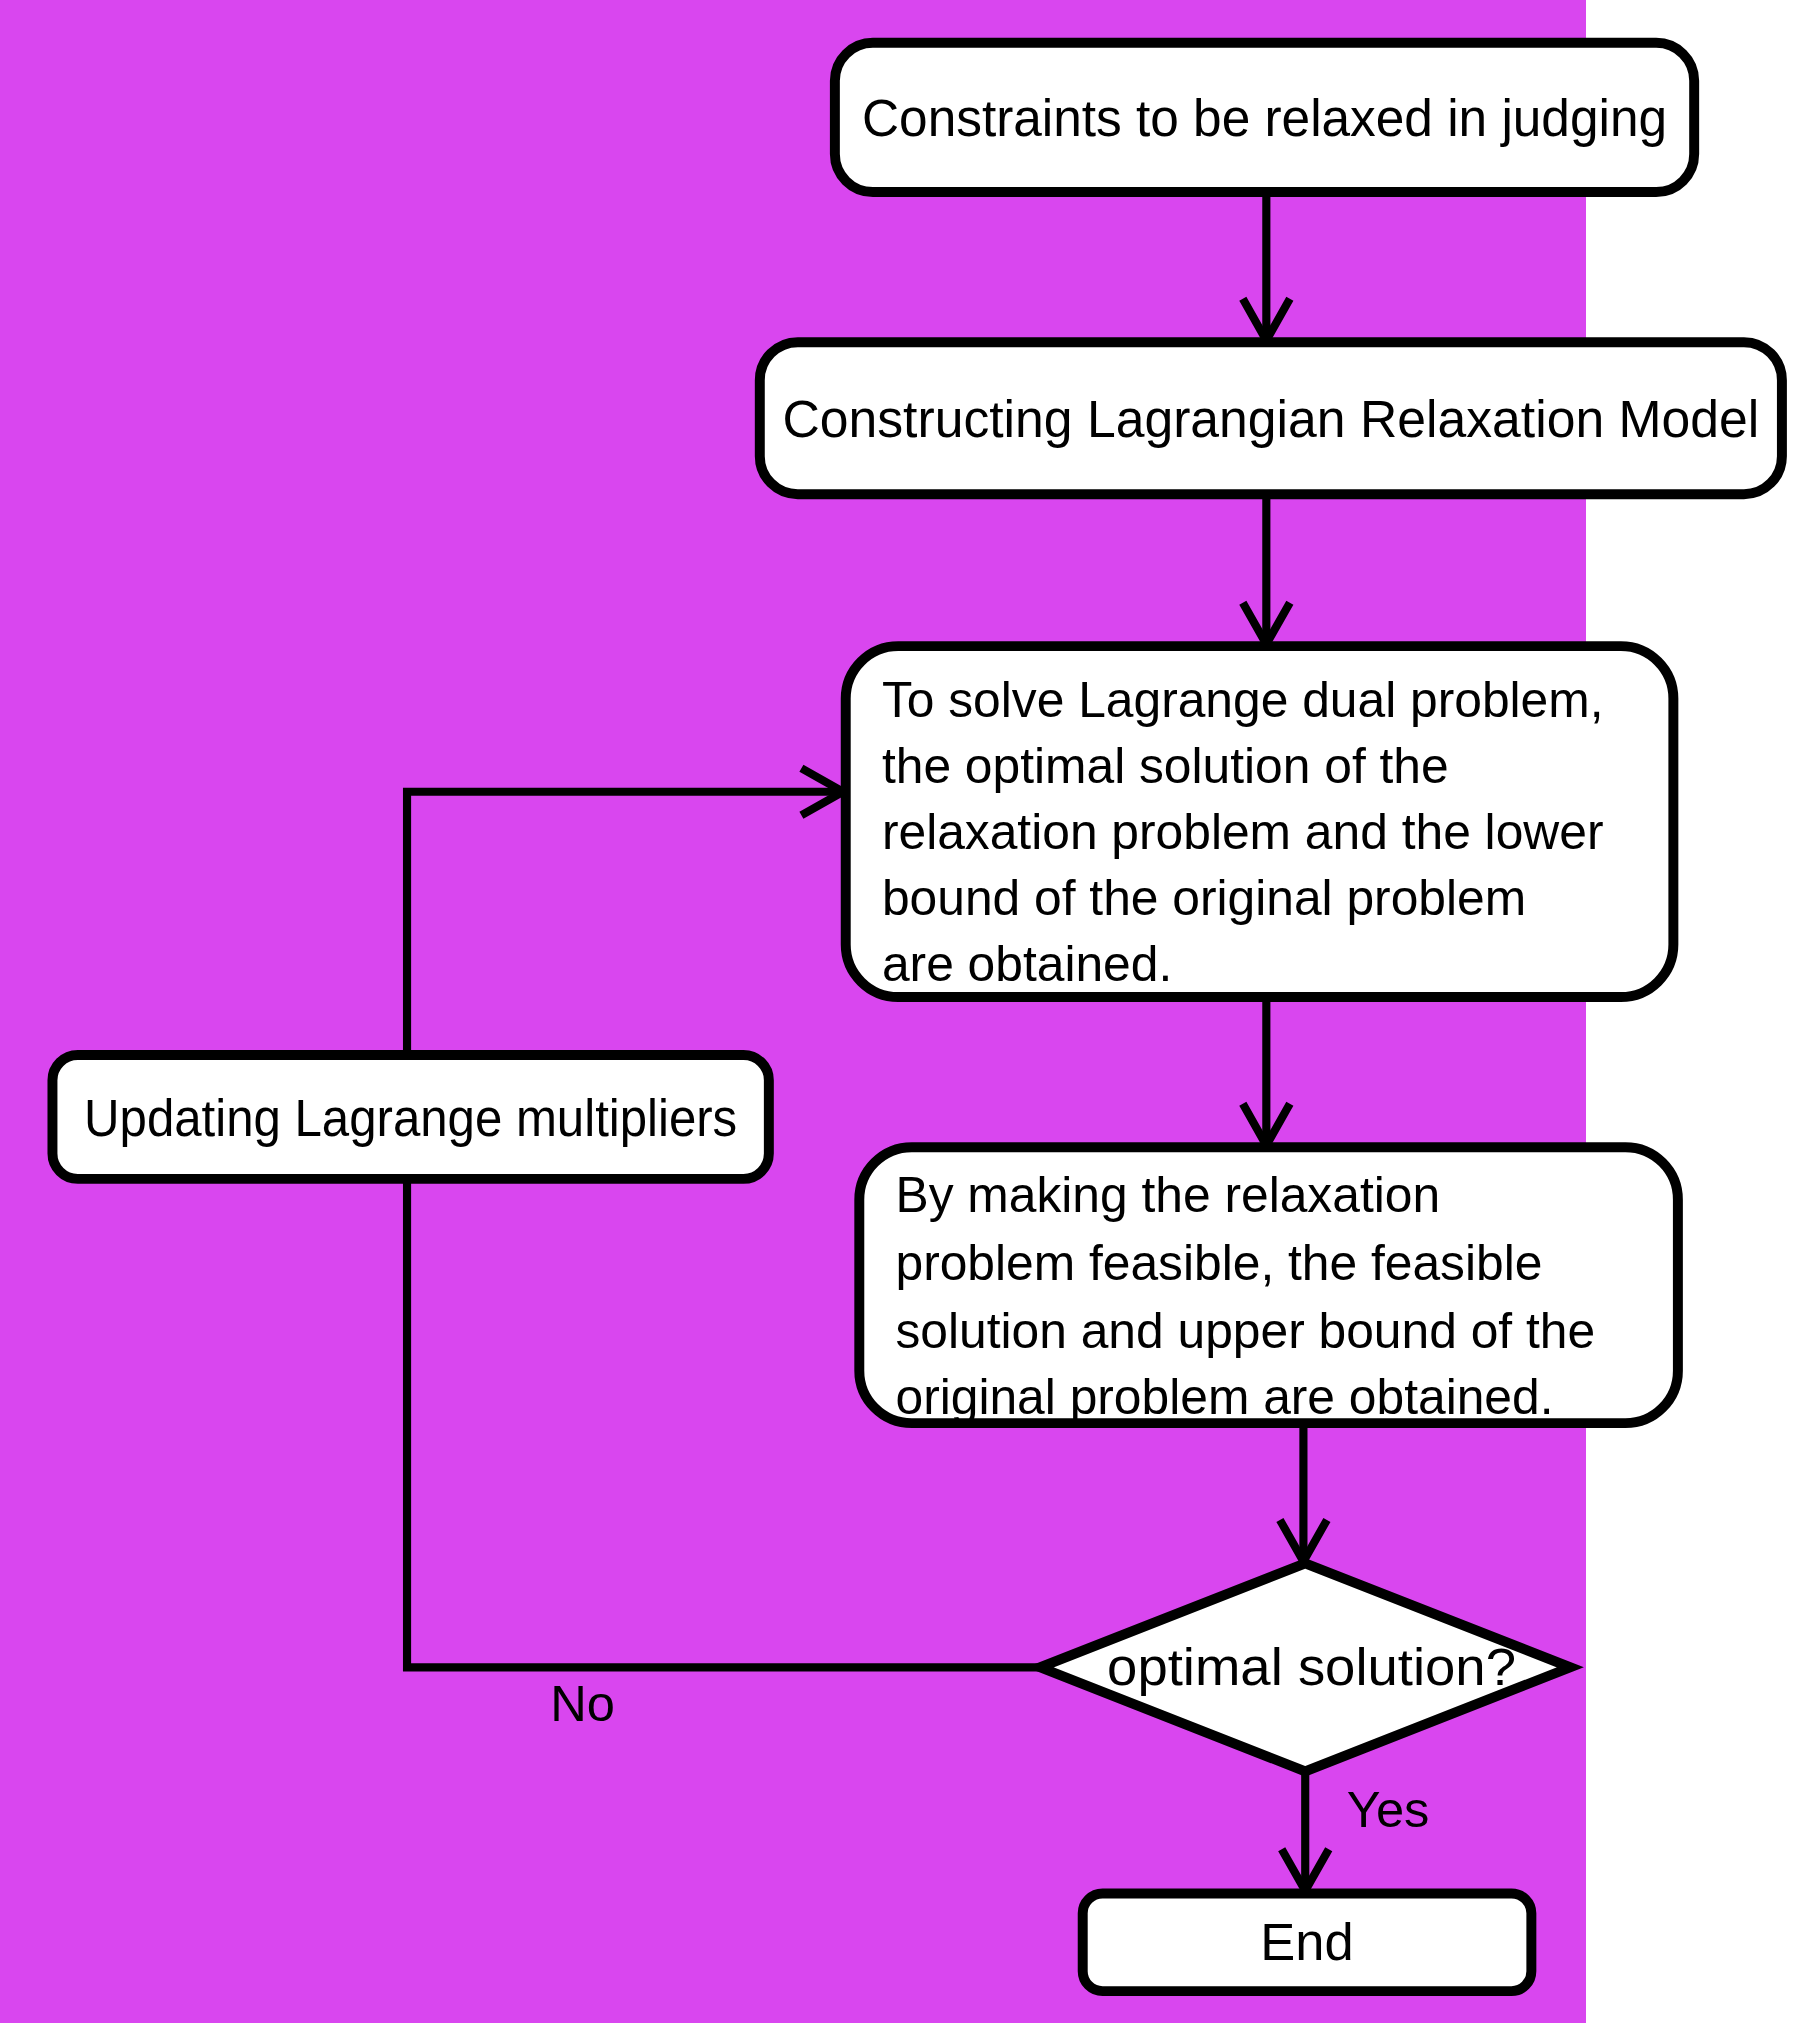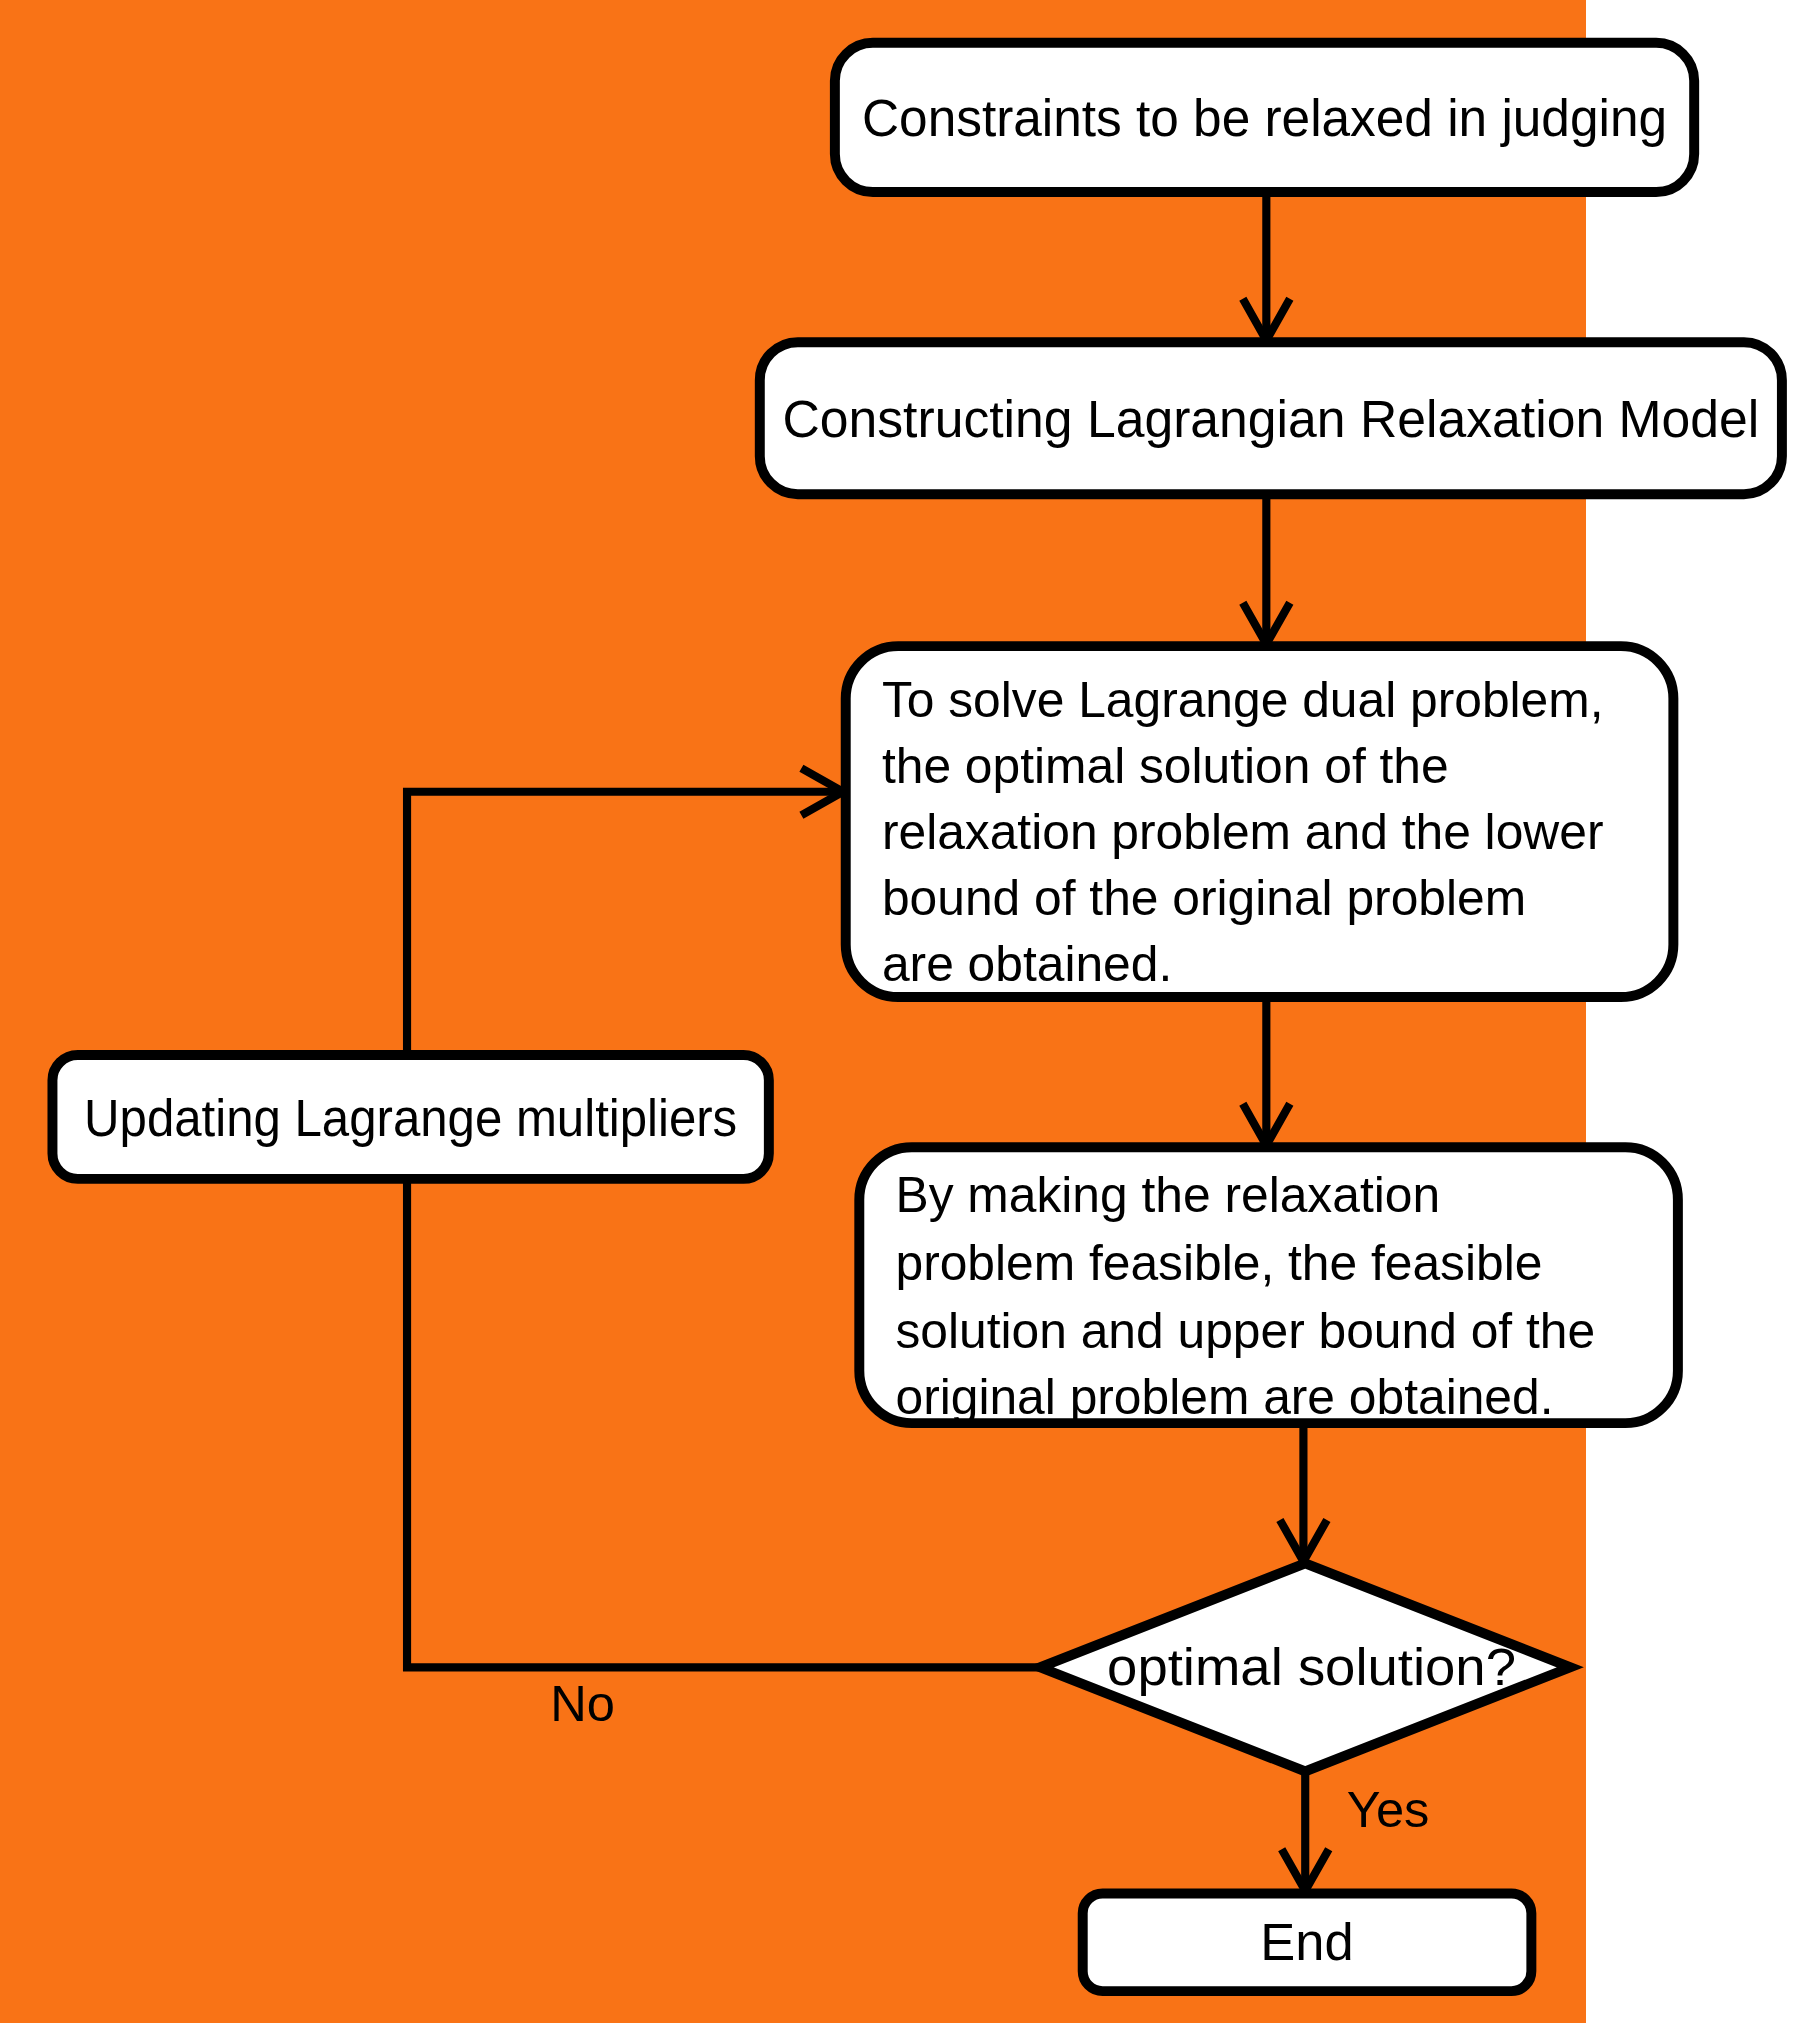--- a/index.html
+++ b/index.html
@@ -3,21 +3,21 @@
 <meta charset="utf-8">
 <style>
   html, body {
     margin: 0;
     padding: 0;
     background: #ffffff;
   }
   .stage {
     width: 1586px;
     height: 2024px;
-    background: #f97316;
+    background: #d946ef;
     position: relative;
   }
   svg.flowchart {
     display: block;
     width: 1819px;
     height: 2024px;
   }
   .node-shape {
     fill: #ffffff;
     stroke: #000000;

